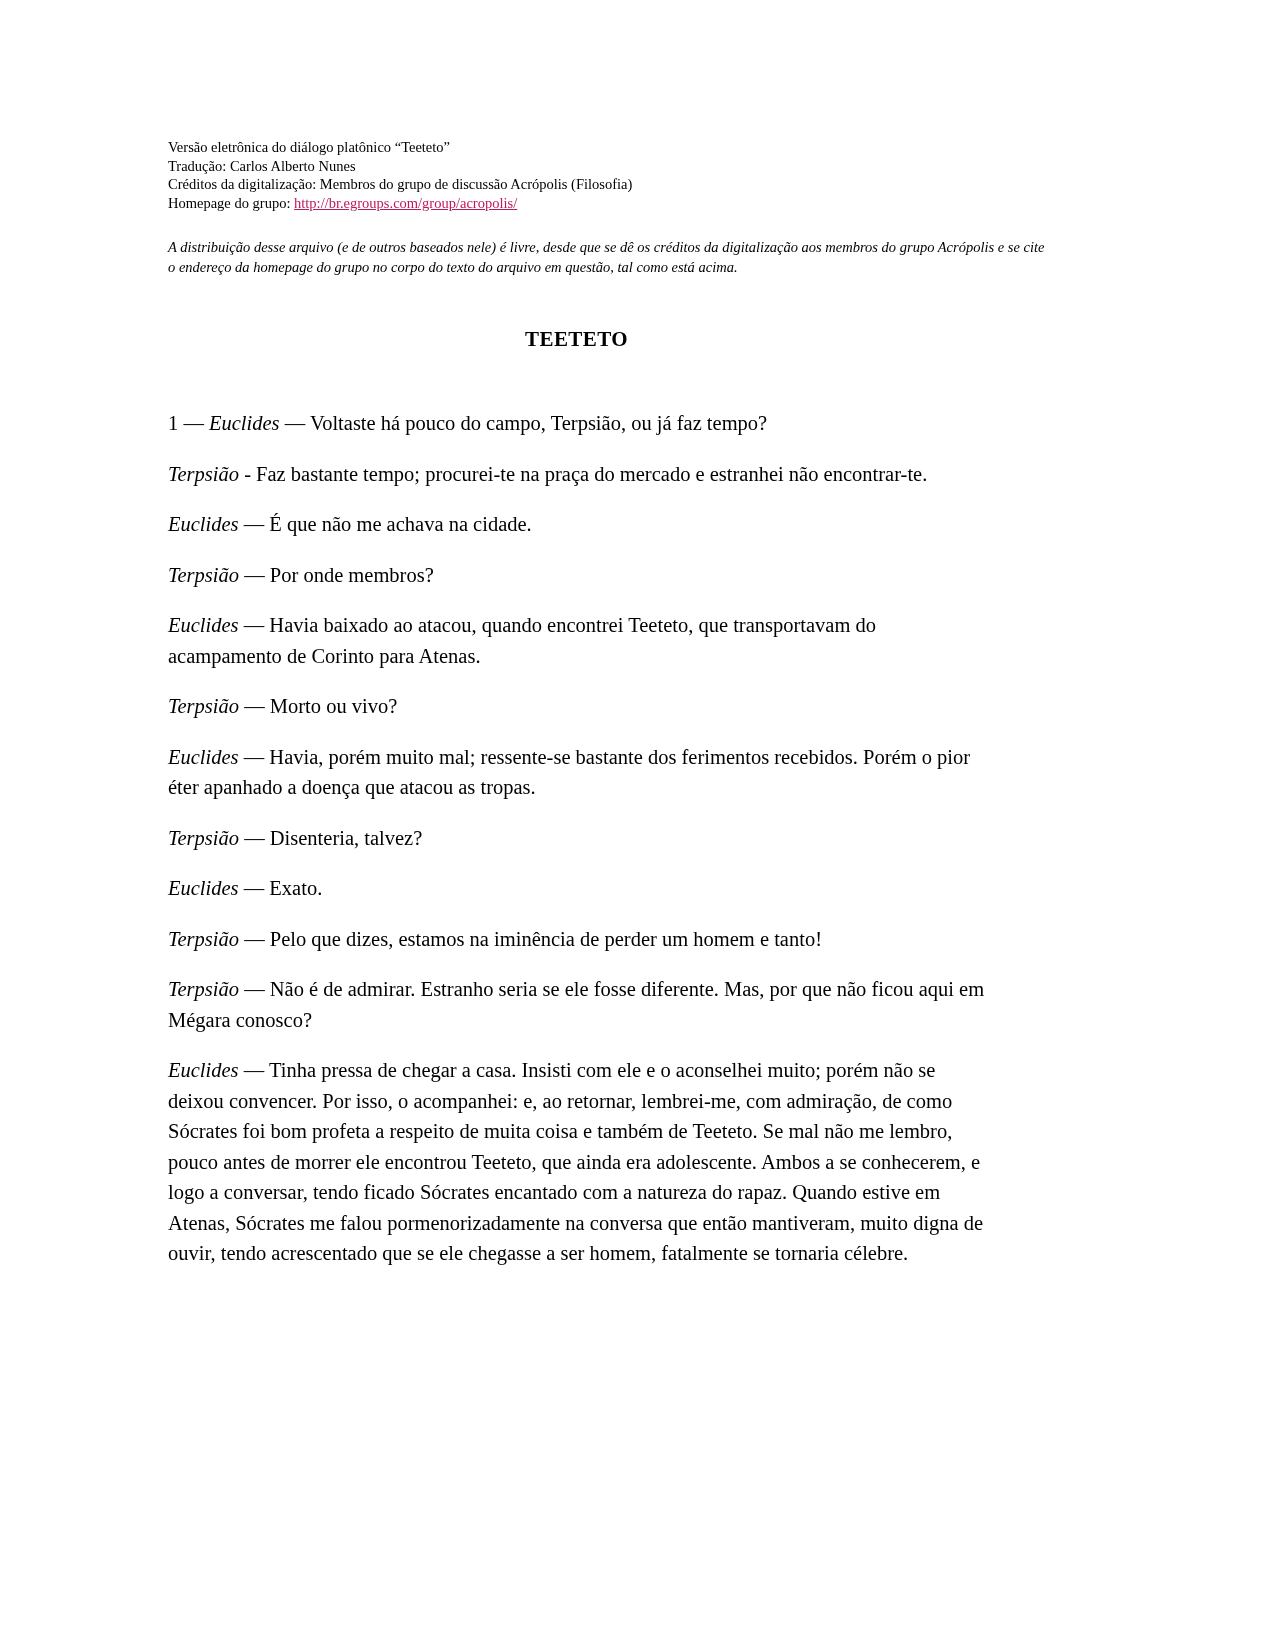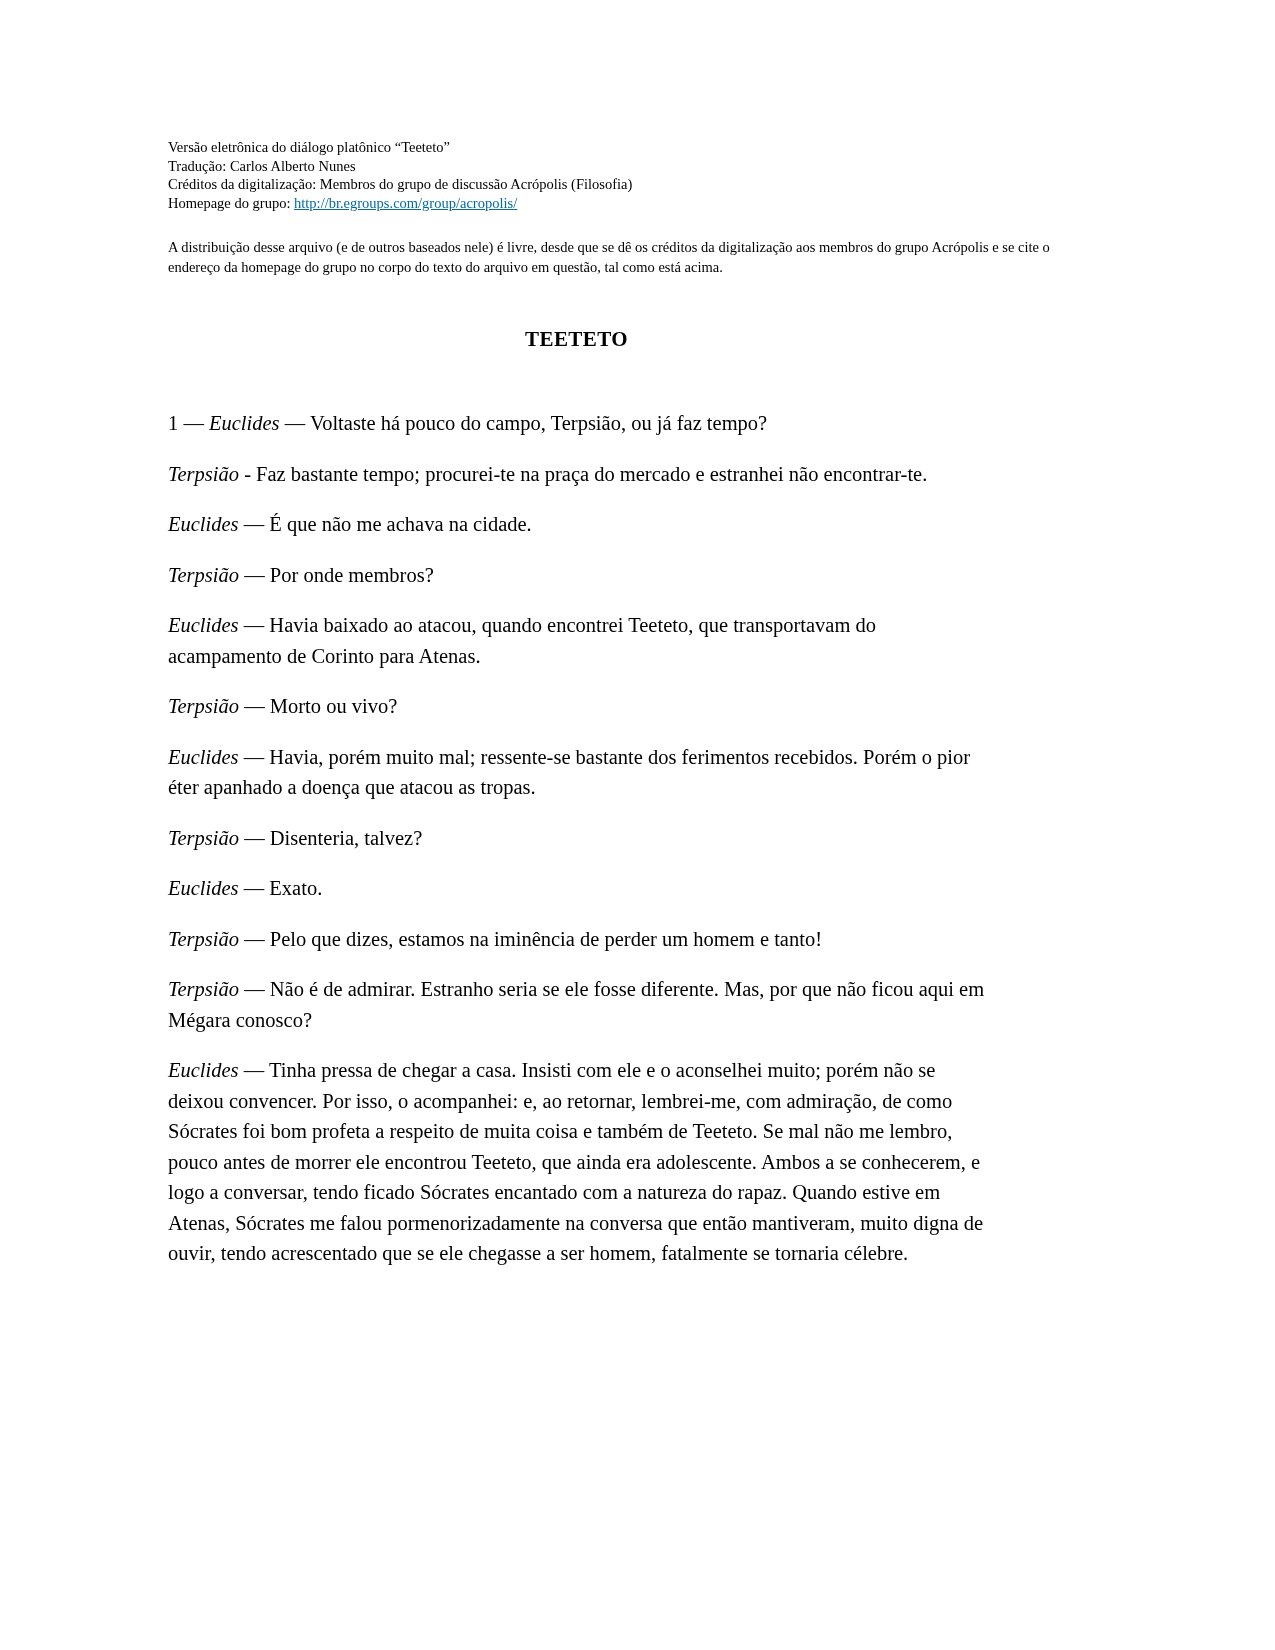--- a/index.html
+++ b/index.html
@@ -26,29 +26,30 @@
   .header-block {
     font-size: 14.5px;
     line-height: 18.6px;
     margin: 0;
     width: 880px;
   }
   .header-line {
     white-space: nowrap;
   }
   .link {
-    color: #0369a1;
+    color: #be185d;
     text-decoration: underline;
   }
   .notice {
     font-size: 14.5px;
     line-height: 19.5px;
     margin: 26px 0 0 0;
     width: 882px;
     text-align: left;
+    font-style: italic;
   }
   .doc-title {
     text-align: center;
     font-weight: bold;
     font-size: 21px;
     letter-spacing: 0.4px;
     margin: 50px 0 0 0;
     width: 817px;
   }
   .dialogue {

